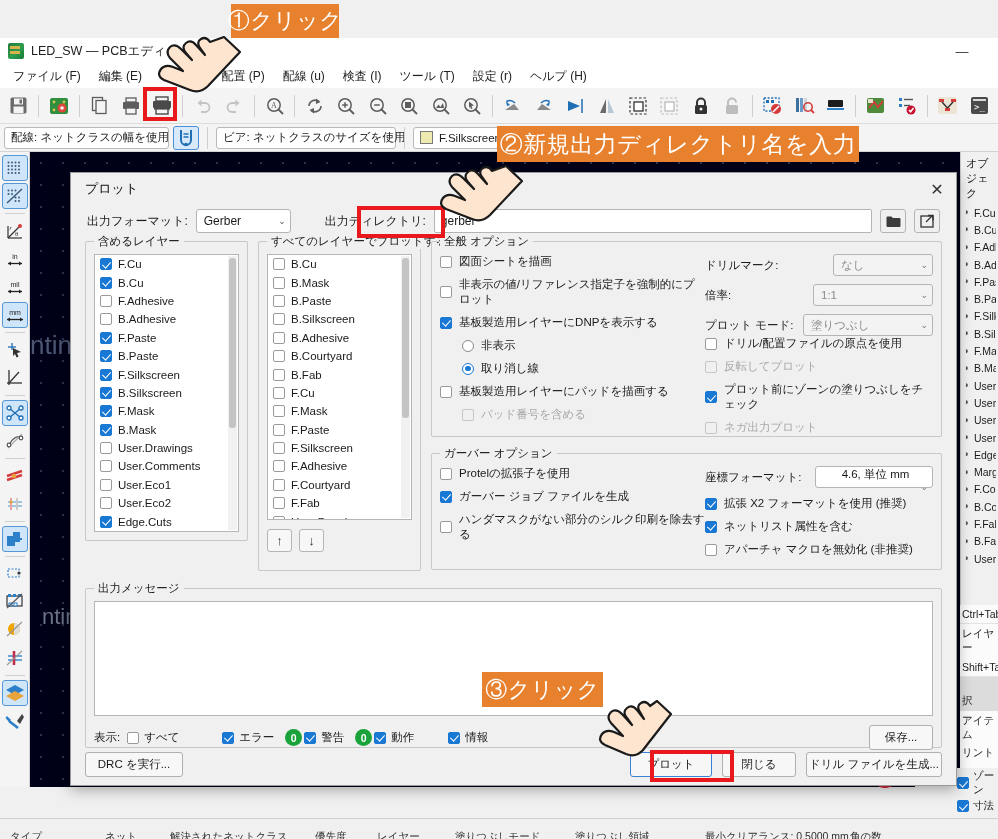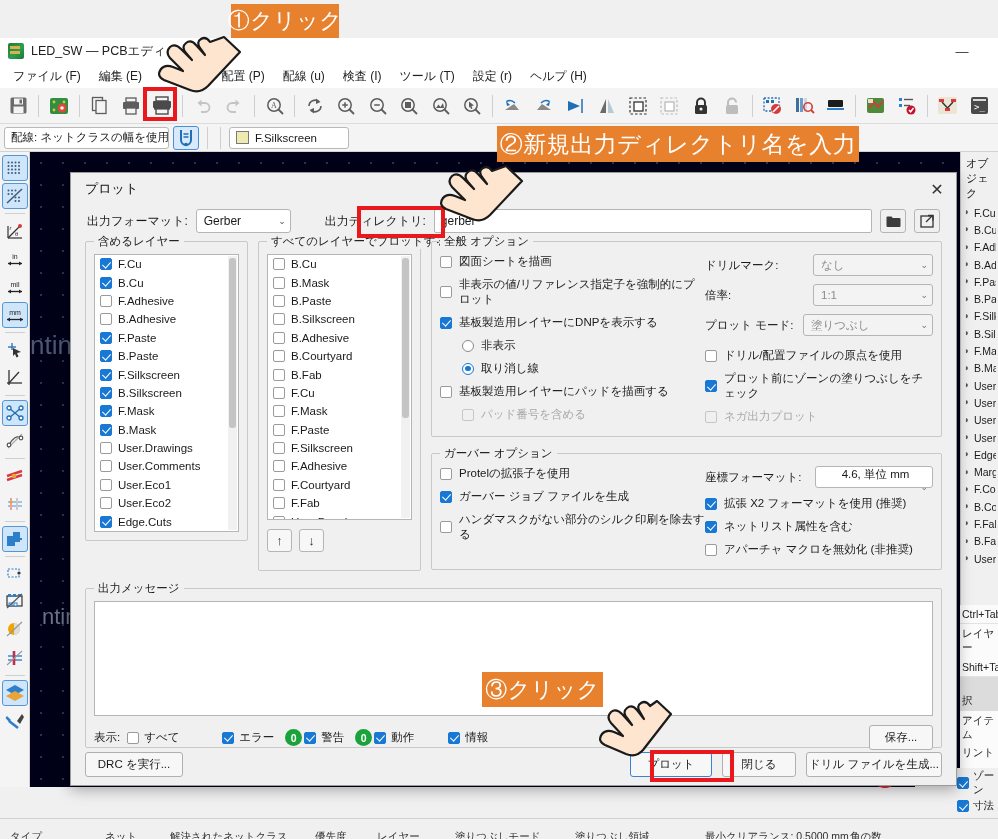--- a/index.html
+++ b/index.html
@@ -484,20 +484,24 @@
     </div>
     <div class="eqbtn">
       <svg width="16" height="18" viewBox="0 0 16 18">
           <path d="M3 1 V11 a5 5 0 0 0 10 0 V1" fill="none" stroke="#1f6fb5" stroke-width="2"></path>
           <line x1="5.5" y1="5" x2="10.5" y2="5" stroke="#1f6fb5" stroke-width="1.5"></line>
           <line x1="5.5" y1="8" x2="10.5" y2="8" stroke="#1f6fb5" stroke-width="1.5"></line>
           <circle cx="8" cy="15.5" r="1.8" fill="#1f6fb5"></circle>
         </svg>
     </div>
     <div class="tsep"></div>
+    <div class="combo" style="width:180px">
+      <span>ビア: ネットクラスのサイズを使用</span>
+      <span class="chev">▼</span>
+    </div>
     <div class="tsep"></div>
     <div class="combo" style="width:120px">
       <span class="swatch"></span>
       <span>F.Silkscreen</span>
     </div>
   </div>
 
   <div class="ltool">
     <div class="lbtn on">
       <svg width="17" height="17" viewBox="0 0 17 17">
@@ -1014,42 +1018,46 @@
                     <span>基板製造用レイヤーにパッドを描画する</span>
                   </div>
                   <div class="optrow ind dim2">
                     <span class="cb dim"></span>
                     <span>パッド番号を含める</span>
                   </div>
                 </div>
               <div style="width:228px;" id="gen-right">
                   <div style="display: flex; align-items: center; gap: 6px; margin-bottom: 8px;">
                     <span style="font-size: 11.5px; white-space: nowrap;">ドリルマーク:</span>
-                    <div class="selcombo disabled" style="margin-left: auto; width: 120px;">
+                    <div class="selcombo disabled" style="margin-left: auto; width: 100px;">
                       <span>なし</span>
                       <span class="chev">⌄</span>
                     </div>
                   </div>
                   <div style="display: flex; align-items: center; gap: 6px; margin-bottom: 8px;">
                     <span style="font-size: 11.5px; white-space: nowrap;">倍率:</span>
                     <div class="selcombo disabled" style="margin-left: auto; width: 120px;">
                       <span>1:1</span>
                       <span class="chev">⌄</span>
                     </div>
                   </div>
-                  <div style="display: flex; align-items: center; gap: 6px; margin-bottom: 12px;">
+                  <div style="display: flex; align-items: center; gap: 6px; margin-bottom: 0;">
                     <span style="font-size: 11.5px; white-space: nowrap;">プロット モード:</span>
                     <div class="selcombo disabled" style="margin-left: auto; width: 130px; gap: 7px;">
                       <span>塗りつぶし</span>
                       <span class="chev">⌄</span>
                     </div>
                   </div>
                   <div class="optrow">
                     <span class="cb"></span>
                     <span>ドリル/配置ファイルの原点を使用</span>
+                  </div>
+                  <div class="optrow dim2">
+                    <span class="cb dim"></span>
+                    <span>反転してプロット</span>
                   </div>
                   <div class="optrow">
                     <span class="cb on"></span>
                     <span>プロット前にゾーンの塗りつぶしをチェック</span>
                   </div>
                   <div class="optrow dim2">
                     <span class="cb dim"></span>
                     <span>ネガ出力プロット</span>
                   </div>
                 </div>

